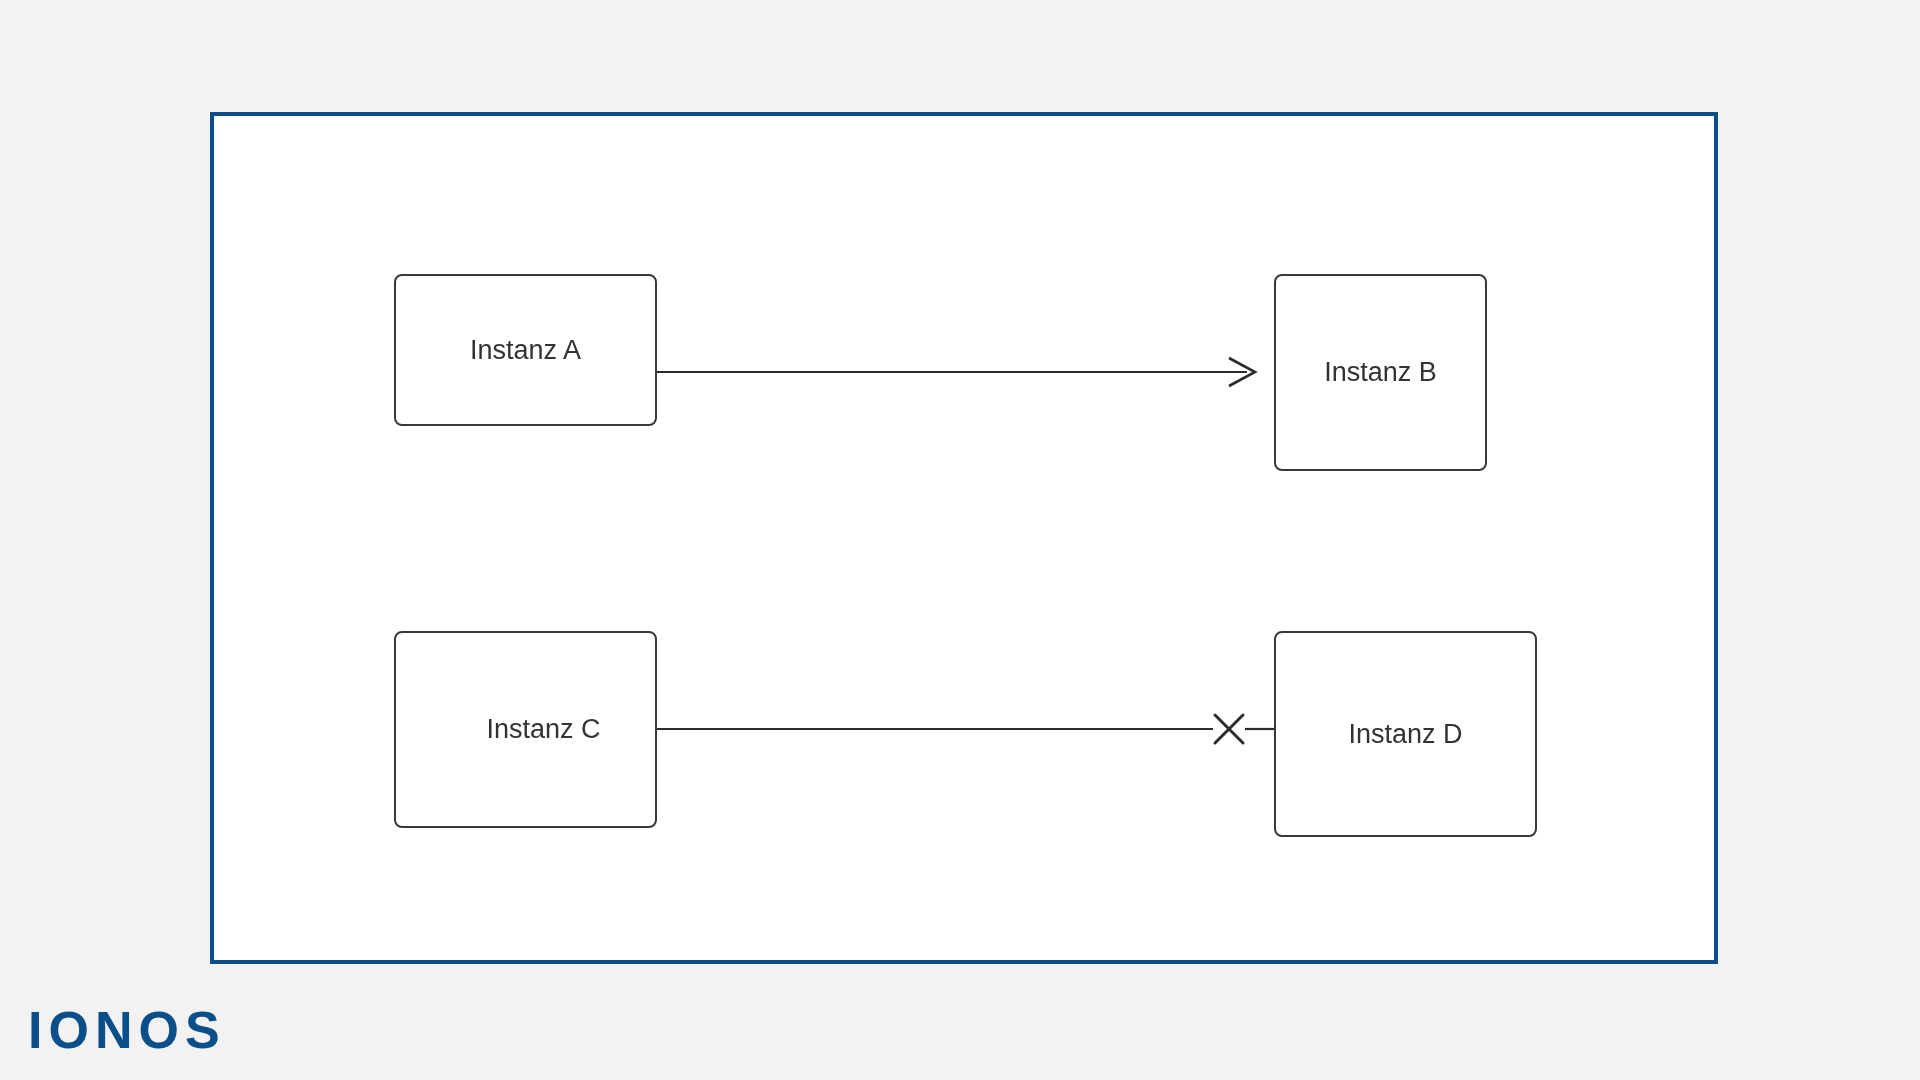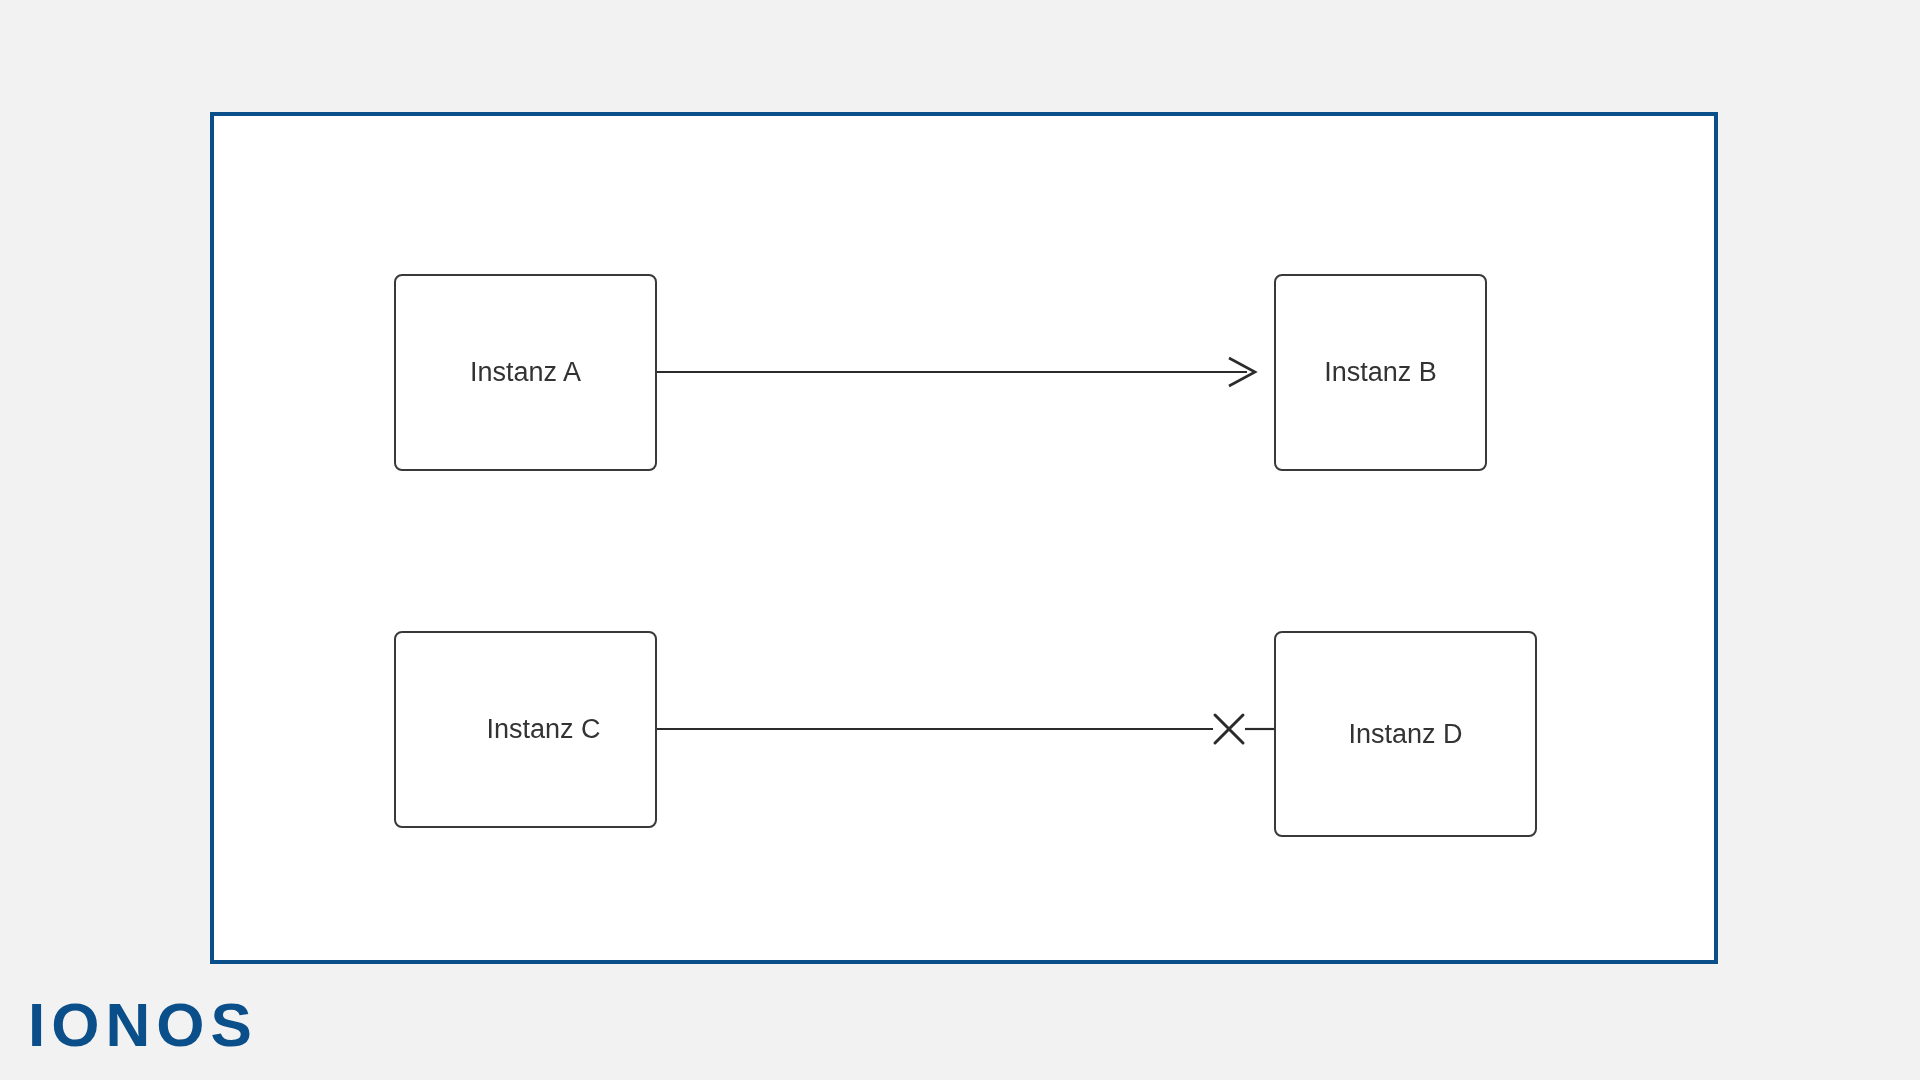--- a/index.html
+++ b/index.html
@@ -43,33 +43,33 @@
   svg.connector {
     position: absolute;
     overflow: visible;
   }
   .logo {
     position: absolute;
     left: 28px;
     bottom: 20px;
     font-family: Arial, Helvetica, sans-serif;
     font-weight: 700;
-    font-size: 62px;
+    font-size: 52px;
     letter-spacing: 6px;
     color: #0b4f8a;
   }
 </style>
 </head>
 <body>
 
 <div class="stage">
 
   <div class="frame">
 
-    <div class="node" style="left:180px; top:158px; width:263px; height:197px;">
+    <div class="node" style="left:180px; top:158px; width:263px; height:152px;">
       <span>Instanz A</span>
     </div>
 
     <div class="node" style="left:1060px; top:158px; width:213px; height:197px;">
       <span>Instanz B</span>
     </div>
 
     <svg class="connector" style="left:443px; top:236px;" width="617" height="40">
       <line x1="0" y1="20" x2="590" y2="20" stroke="#2b2b2b" stroke-width="2.2"></line>
       <polyline points="572,6 598,20 572,34" fill="none" stroke="#2b2b2b" stroke-width="2.6" stroke-linejoin="miter" stroke-linecap="butt"></polyline>

